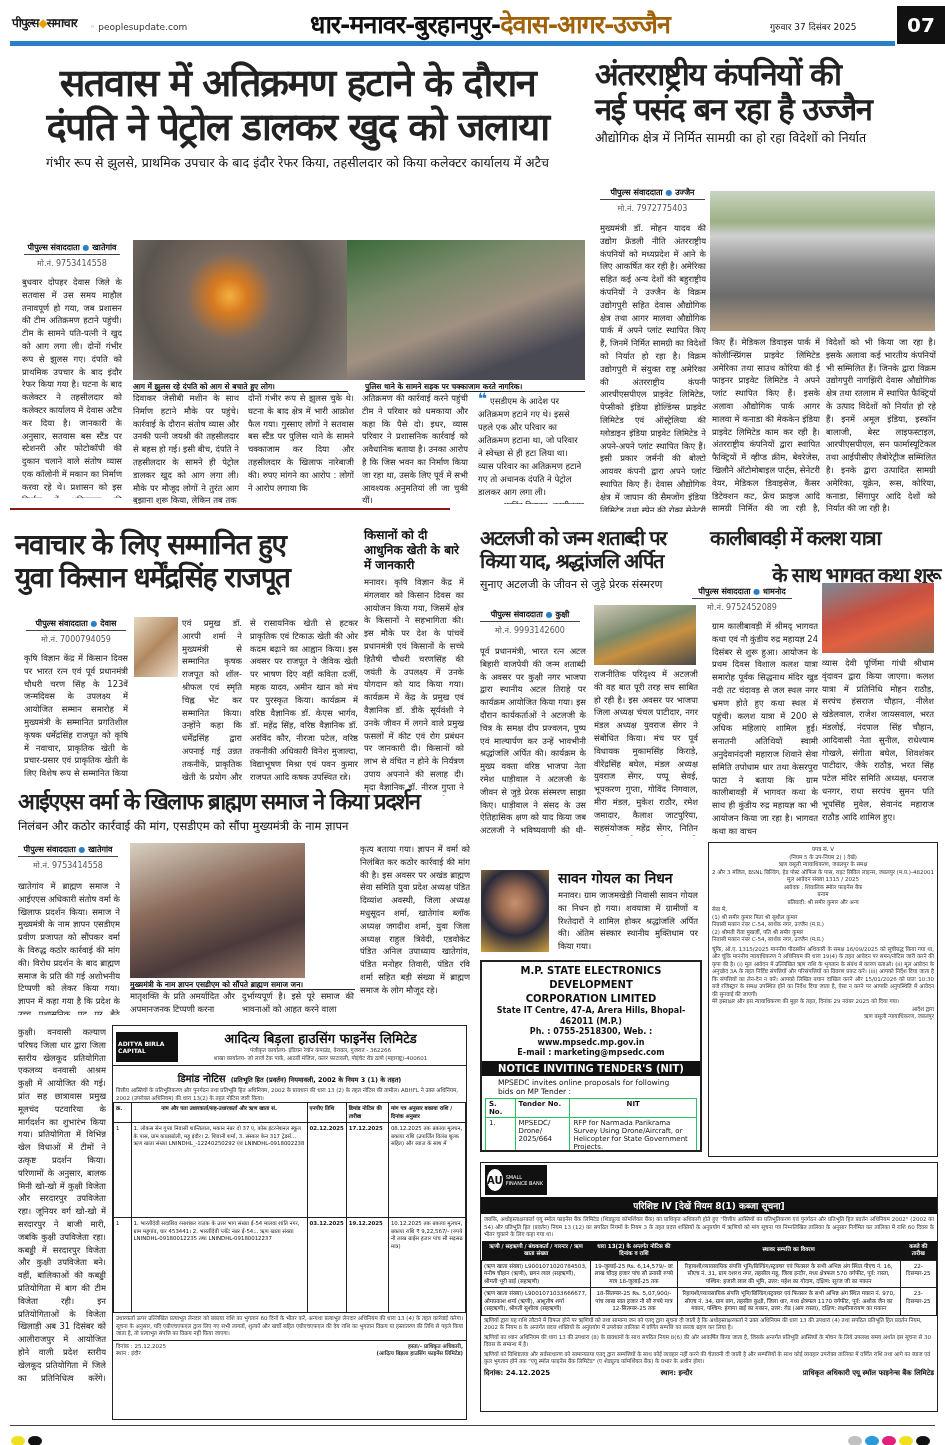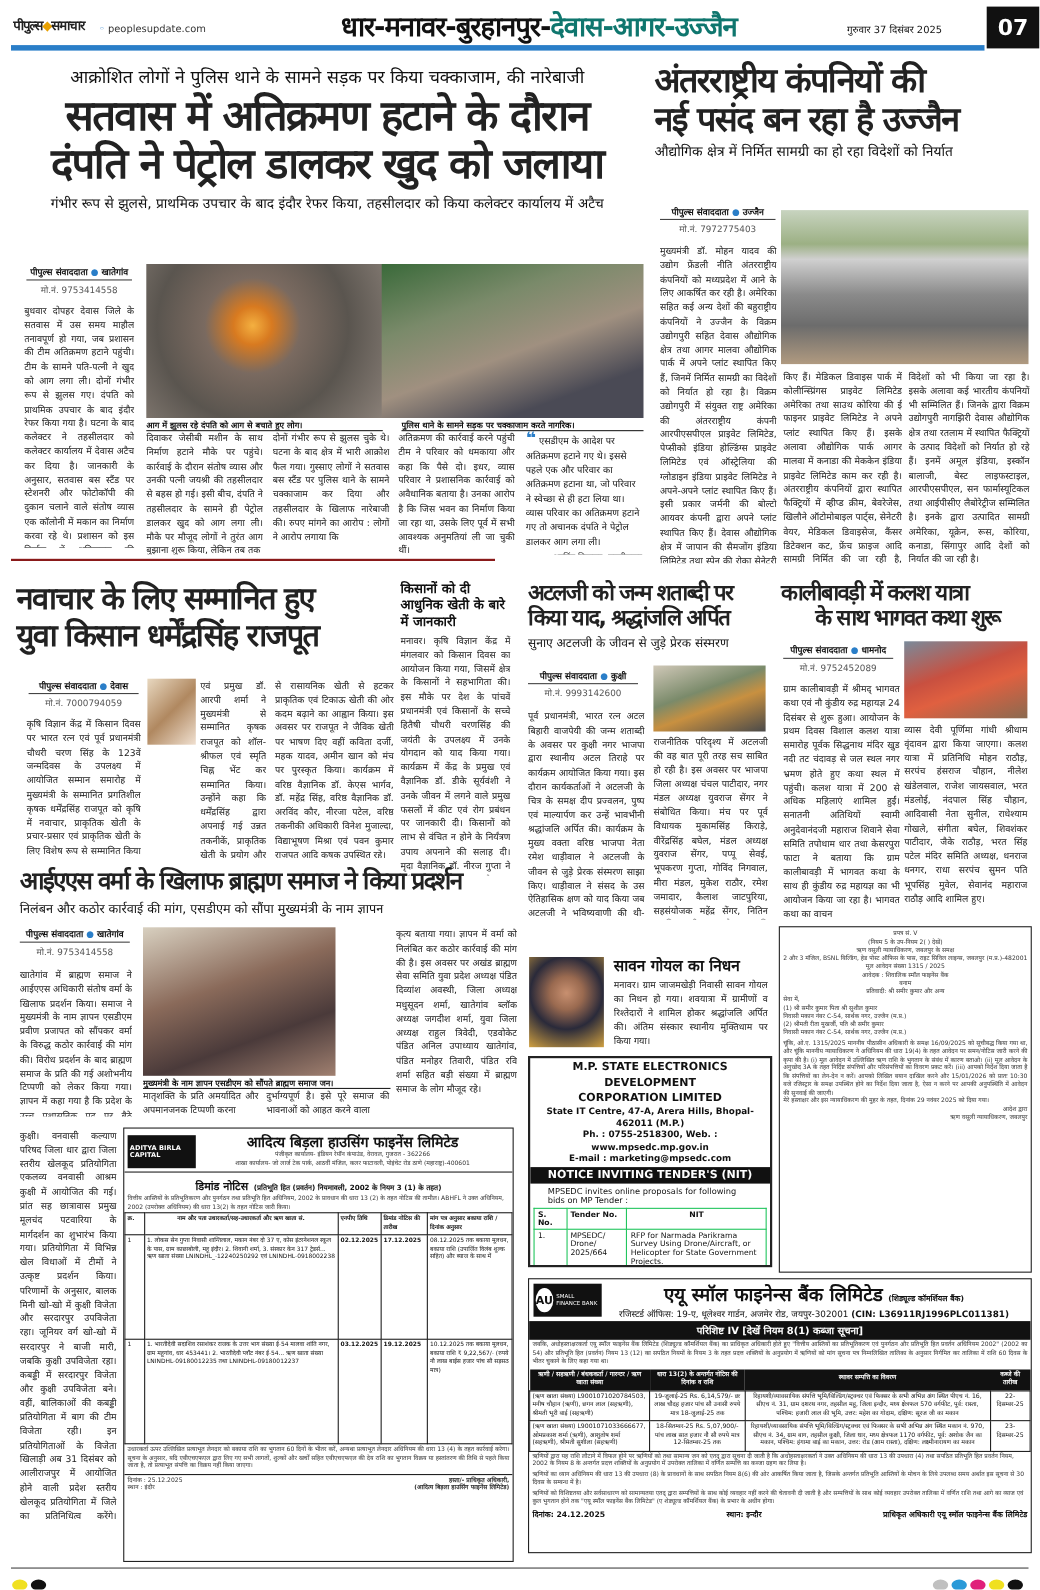--- a/index.html
+++ b/index.html
@@ -4,21 +4,21 @@
 <style>
 *{box-sizing:border-box;margin:0;padding:0}
 body{width:945px;height:1445px;background:#fff;font-family:"DejaVu Sans",sans-serif;color:#111;position:relative;overflow:hidden}
 .abs{position:absolute}
 .masthead{left:10px;top:0;width:935px;height:48px}
 .logo{left:2px;top:14px;font-size:12px;font-weight:bold;color:#222;letter-spacing:-1px}
 .logo .dot{color:#e8a000}
 .site{left:80px;top:22px;font-size:9px;color:#333}
 .site::before{content:"◦ ";color:#2a7ec8}
 .regiontitle{left:300px;top:6px;font-size:25px;font-weight:bold;letter-spacing:-1px;white-space:nowrap}
-.regiontitle .black{color:#111}.regiontitle .red{color:#0f766e}
+.regiontitle .black{color:#111}.regiontitle .red{color:#a16207}
 .date{left:760px;top:20px;font-size:9px}
 .pageno{left:887px;top:6px;width:48px;height:38px;background:#111;color:#fff;font-size:20px;font-weight:bold;text-align:center;line-height:38px}
 .blue-rule{left:10px;top:41px;width:885px;height:5px;background:#2a7ec8}
 .kicker{font-size:14px;text-align:center;white-space:nowrap}
 .bighead{font-weight:bold;letter-spacing:-1.5px;line-height:1.05;color:#222;white-space:nowrap;text-align:center}
 .deck{font-size:12px;text-align:center;white-space:nowrap}
 .byline{font-size:8px;font-weight:bold;border-bottom:1px solid #444;padding-bottom:2px;text-align:center}
 .byline .sep{color:#2a7ec8}
 .mob{font-size:8px;color:#555;text-align:center;margin-top:2px}
 .body{font-size:8.4px;line-height:12.8px;text-align:justify;color:#222;overflow:hidden}
@@ -54,21 +54,20 @@
 <div class="abs masthead">
   <div class="abs logo"><span>पीपुल्स</span><span class="dot">◆</span><span>समाचार</span></div>
   <div class="abs site">peoplesupdate.com</div>
   <div class="abs regiontitle"><span class="black">धार-मनावर-बुरहानपुर-</span><span class="red">देवास-आगर-उज्जैन</span></div>
   <div class="abs date">गुरुवार 37 दिसंबर 2025</div>
   <div class="abs pageno">07</div>
   <div class="abs blue-rule" style="left:0"></div>
 </div>
 
 <div class="abs" style="left:10px;top:58px;width:575px">
-  <div class="kicker" style="font-size:16px">आक्रोशित लोगों ने पुलिस थाने के सामने सड़क पर किया चक्काजाम, की नारेबाजी</div>
   <div class="bighead" style="font-size:38px;margin-top:6px">सतवास में अतिक्रमण हटाने के दौरान</div>
   <div class="bighead" style="font-size:38px;margin-top:4px">दंपति ने पेट्रोल डालकर खुद को जलाया</div>
   <div class="deck" style="margin-top:6px;font-size:12.5px">गंभीर रूप से झुलसे, प्राथमिक उपचार के बाद इंदौर रेफर किया, तहसीलदार को किया कलेक्टर कार्यालय में अटैच</div>
 </div>
 <div class="abs" style="left:24px;top:241px;width:96px">
   <div class="byline"><span>पीपुल्स संवाददाता</span> <span class="sep">●</span> <span>खातेगांव</span></div>
   <div class="mob">मो.नं. 9753414558</div>
 </div>
 <div class="abs body" style="left:22px;top:276px;width:100px;height:222px">बुधवार दोपहर देवास जिले के सतवास में उस समय माहौल तनावपूर्ण हो गया, जब प्रशासन की टीम अतिक्रमण हटाने पहुंची। टीम के सामने पति-पत्नी ने खुद को आग लगा ली। दोनों गंभीर रूप से झुलस गए। दंपति को प्राथमिक उपचार के बाद इंदौर रेफर किया गया है। घटना के बाद कलेक्टर ने तहसीलदार को कलेक्टर कार्यालय में देवास अटैच कर दिया है। जानकारी के अनुसार, सतवास बस स्टैंड पर स्टेशनरी और फोटोकॉपी की दुकान चलाने वाले संतोष व्यास एक कॉलोनी में मकान का निर्माण करवा रहे थे। प्रशासन को इस निर्माण में अतिक्रमण की शिकायत मिली थी। इसके बाद बुधवार को तहसीलदार अरविंद</div>
 <div class="abs photo fire" style="left:133px;top:240px;width:215px;height:140px"></div>
@@ -124,23 +123,23 @@
 <div class="abs" style="left:480px;top:608px;width:100px">
   <div class="byline"><span>पीपुल्स संवाददाता</span> <span class="sep">●</span> <span>कुक्षी</span></div>
   <div class="mob">मो.नं. 9993142600</div>
 </div>
 <div class="abs photo tribute" style="left:594px;top:605px;width:102px;height:60px"></div>
 <div class="abs body" style="left:480px;top:645px;width:106px;height:190px">पूर्व प्रधानमंत्री, भारत रत्न अटल बिहारी वाजपेयी की जन्म शताब्दी के अवसर पर कुक्षी नगर भाजपा द्वारा स्थानीय अटल तिराहे पर कार्यक्रम आयोजित किया गया। इस दौरान कार्यकर्ताओं ने अटलजी के चित्र के समक्ष दीप प्रज्वलन, पुष्प एवं माल्यार्पण कर उन्हें भावभीनी श्रद्धांजलि अर्पित की। कार्यक्रम के मुख्य वक्ता वरिष्ठ भाजपा नेता रमेश धाड़ीवाल ने अटलजी के जीवन से जुड़े प्रेरक संस्मरण साझा किए। धाड़ीवाल ने संसद के उस ऐतिहासिक क्षण को याद किया जब अटलजी ने भविष्यवाणी की थी- 'आज तुम हम पर हंस रहे हो, लेकिन एक दिन ऐसा आएगा जब पूरा देश तुम पर हंसेगा।' उन्होंने कहा कि आज के</div>
 <div class="abs body" style="left:594px;top:668px;width:104px;height:168px"><span>राजनीतिक परिदृश्य में अटलजी की वह बात पूरी तरह सच साबित हो रही है।</span> <span>इस अवसर पर भाजपा जिला अध्यक्ष चंचल पाटीदार, नगर मंडल अध्यक्ष युवराज सेंगर ने संबोधित किया। मंच पर पूर्व विधायक मुकामसिंह किराड़े, वीरेंद्रसिंह बघेल, मंडल अध्यक्ष युवराज सेंगर, पप्पू सेवई, भूपकरण गुप्ता, गोविंद निगवाल, मीरा मंडल, मुकेश राठौर, रमेश जमादार, कैलाश जाटपुरिया, सहसंयोजक महेंद्र सेंगर, नितिन पहाड़िया, हीरालाल तैलबा आदि मौजूद थे। उक्त जानकारी भाजपा मीडिया प्रभारी मुकेश गुप्ता ने दी।</span></div>
 
 <div class="abs" style="left:710px;top:528px;width:230px">
   <div class="bighead" style="font-size:20px;text-align:left">कालीबावड़ी में कलश यात्रा</div>
-  <div class="bighead" style="font-size:20px;text-align:center;margin-top:2px">के साथ भागवत कथा शुरू</div>
-</div>
-<div class="abs" style="left:712px;top:585px;width:100px">
+  <div class="bighead" style="font-size:20px;text-align:right;margin-top:16px">के साथ भागवत कथा शुरू</div>
+</div>
+<div class="abs" style="left:692px;top:585px;width:100px">
   <div class="byline"><span>पीपुल्स संवाददाता</span> <span class="sep">●</span> <span>धामनोद</span></div>
   <div class="mob">मो.नं. 9752452089</div>
 </div>
 <div class="abs photo procession" style="left:822px;top:583px;width:112px;height:70px"></div>
 <div class="abs body" style="left:712px;top:620px;width:106px;height:215px">ग्राम कालीबावड़ी में श्रीमद् भागवत कथा एवं नौ कुंडीय रुद्र महायज्ञ 24 दिसंबर से शुरू हुआ। आयोजन के प्रथम दिवस विशाल कलश यात्रा समारोह पूर्वक सिद्धनाथ मंदिर खुड नदी तट चंदावड़ से जल स्थल नगर भ्रमण होते हुए कथा स्थल में पहुंची। कलश यात्रा में 200 से अधिक महिलाएं शामिल हुईं। सनातनी अतिथियों स्वामी अनुदेवानंदजी महाराज शिवाने सेवा समिति तपोधाम धार तथा केसरपुरा फाटा ने बताया कि ग्राम कालीबावड़ी में भागवत कथा के साथ ही कुंडीय रुद्र महायज्ञ का भी आयोजन किया जा रहा है। भागवत कथा का वाचन</div>
 <div class="abs body" style="left:822px;top:657px;width:112px;height:178px">व्यास देवी पूर्णिमा गांधी श्रीधाम वृंदावन द्वारा किया जाएगा। कलश यात्रा में प्रतिनिधि मोहन राठौड़, सरपंच हंसराज चौहान, नीलेश खंडेलवाल, राजेश जायसवाल, भरत मंडलोई, नंदपाल सिंह चौहान, आदिवासी नेता सुनील, राधेश्याम गोखले, संगीता बघेल, शिवशंकर पाटीदार, जैके राठौड़, भरत सिंह पटेल मंदिर समिति अध्यक्ष, धनराज धनगर, राधा सरपंच सुमन पति भूपसिंह मुवेल, सेवानंद महाराज राठौड़ आदि शामिल हुए।</div>
 
 <div class="abs" style="left:18px;top:790px;width:450px">
   <div class="bighead" style="font-size:22px;text-align:left">आईएएस वर्मा के खिलाफ ब्राह्मण समाज ने किया प्रदर्शन</div>
   <div class="deck" style="text-align:left;font-size:11.5px;margin-top:5px">निलंबन और कठोर कार्रवाई की मांग, एसडीएम को सौंपा मुख्यमंत्री के नाम ज्ञापन</div>
@@ -263,24 +262,20 @@
       </div>
   </div>
 </div>
 
 <div class="abs adbox" style="left:480px;top:1162px;width:458px;height:250px;border-width:1.5px">
   <div style="display:flex;align-items:center;padding:2px 4px">
     <div style="width:62px;height:30px;background:#111;color:#fff;display:flex;align-items:center;padding:2px">
       <span style="width:22px;height:22px;border-radius:50%;background:#fff;color:#111;font-weight:bold;font-size:10px;display:flex;align-items:center;justify-content:center">AU</span>
       <span style="font-size:5px;margin-left:3px;line-height:6px">SMALL FINANCE BANK</span>
     </div>
-    <div style="flex:1;text-align:center">
-      <div><span style="font-size:17px;font-weight:bold">एयू स्मॉल फाइनेन्स बैंक लिमिटेड</span> <span style="font-size:7px;font-weight:bold">(शिड्यूल्ड कॉमर्शियल बैंक)</span></div>
-      <div style="font-size:8px"><span>रजिस्टर्ड ऑफिस: 19-ए, धूलेश्वर गार्डन, अजमेर रोड, जयपुर-302001</span> <span style="font-weight:bold">(CIN: L36911RJ1996PLC011381)</span></div>
-    </div>
   </div>
   <div class="nit-bar" style="font-size:9px">परिशिष्ट IV [देखें नियम 8(1) कब्जा सूचना]</div>
   <div class="tiny" style="padding:2px 3px;text-align:justify">जबकि, अधोहस्ताक्षरकर्ता एयू स्मॉल फाइनेंस बैंक लिमिटेड (शिड्यूल्ड कॉमर्शियल बैंक) का प्राधिकृत अधिकारी होते हुए "वित्तीय आस्तियों का प्रतिभूतिकरण एवं पुनर्गठन और प्रतिभूति हित प्रवर्तन अधिनियम 2002" (2002 का 54) और प्रतिभूति हित (प्रवर्तन) नियम 13 (12) का सपठित नियमों के नियम 3 के तहत प्रदत्त शक्तियों के अनुप्रयोग में ऋणियों को मांग सूचना पत्र निम्नलिखित तालिका के अनुसार निर्गमित कर तालिका में राशि 60 दिवस के भीतर चुकाने के लिए कहा गया था।</div>
   <table class="au-table">
     <tbody>
         <tr>
       <th style="width:24%">ऋणी / सहऋणी / बंधककर्ता / गारन्टर / ऋण खाता संख्या</th>
       <th style="width:19%">धारा 13(2) के अन्तर्गत नोटिस की दिनांक व राशि</th>
       <th>स्थावर सम्पत्ति का विवरण</th>
       <th style="width:8%">कब्जे की तारीख</th>

